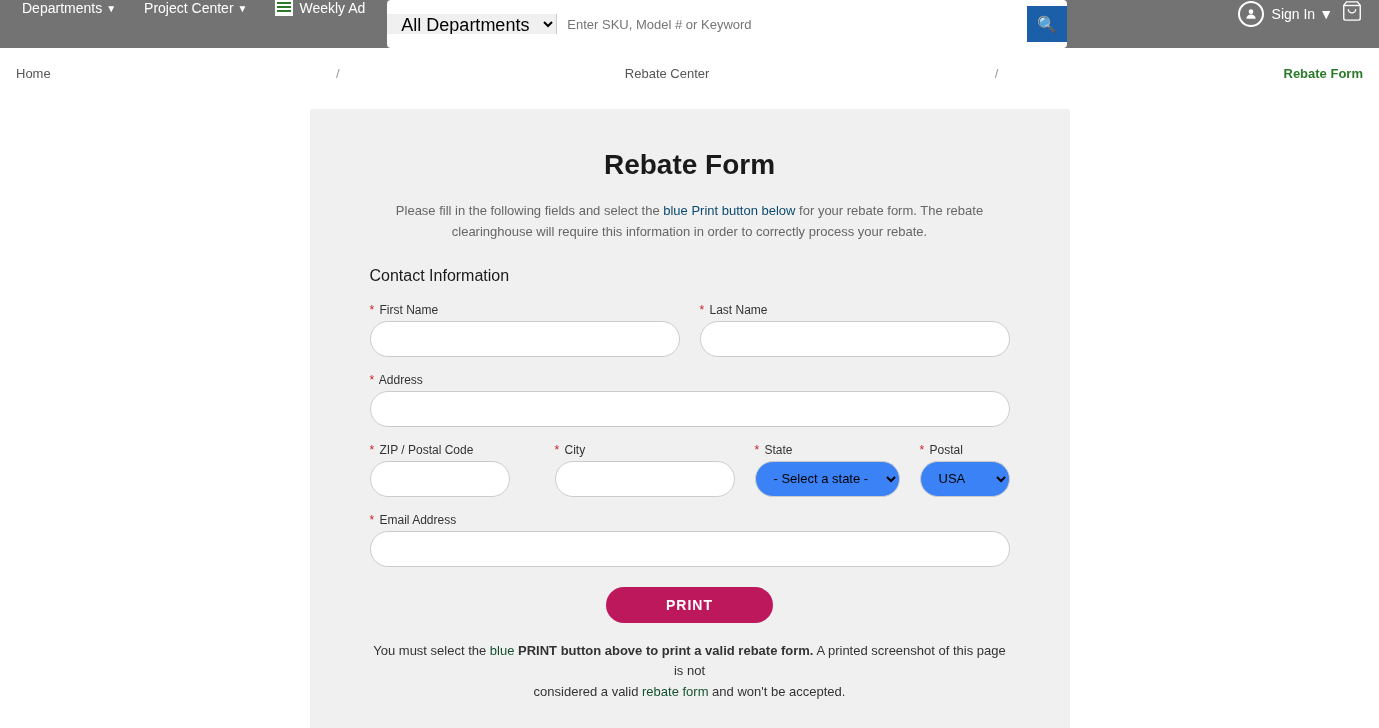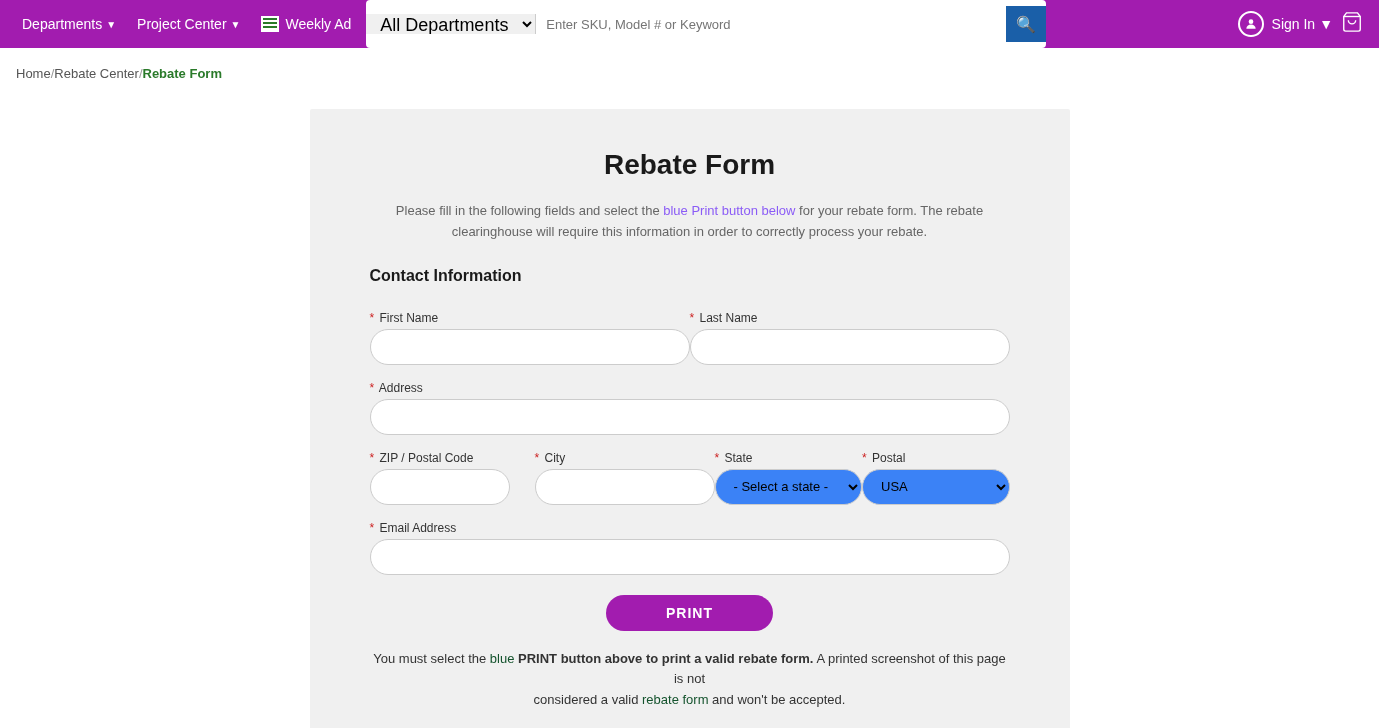--- a/index.html
+++ b/index.html
@@ -1,25 +1,25 @@
 <!DOCTYPE html>
 <html><head>
   <meta charset="utf-8">
   <style>
     * { box-sizing: border-box; margin: 0; padding: 0; }
     body { font-family: Arial, sans-serif; font-size: 14px; background: #fff; }
 
     
     .header {
-      background: #a21caf;
-      display: flex;
-      align-items: center;
+      background: #737373;
+      display: flex;
+      align-items: flex-start;
       padding: 0 16px;
       height: 48px;
-      gap: 9px;
+      gap: 16px;
     }
     .header-nav-item {
       color: #fff;
       display: flex;
       align-items: center;
       gap: 4px;
       cursor: pointer;
       font-size: 14px;
       font-weight: 500;
       padding: 0 6px;
@@ -113,21 +113,22 @@
       cursor: pointer;
     }
 
     
     .breadcrumb {
       padding: 18px 16px;
       font-size: 13px;
       color: #555;
       display: flex;
       align-items: center;
-      gap: 0;
+      gap: 12px;
+      justify-content: space-between;
     }
     .breadcrumb a {
       color: #555;
       text-decoration: none;
       cursor: pointer;
     }
     .breadcrumb .separator { color: #999; }
     .breadcrumb .current {
       color: #2a7a2a;
       font-weight: bold;
@@ -153,35 +154,36 @@
       margin-bottom: 20px;
     }
     .form-subtitle {
       text-align: center;
       font-size: 13px;
       color: #666;
       margin-bottom: 24px;
       line-height: 1.6;
     }
     .form-subtitle .highlight-blue {
-      color: #8b5cf6;
+      color: #0c4a6e;
     }
     .required-note {
       color: #cc2222;
       font-size: 13px;
       margin-bottom: 16px;
     }
     .section-title {
       font-size: 16px;
-      font-weight: bold;
+      font-weight: normal;
       color: #1a1a1a;
-      margin-bottom: 26px;
+      margin-bottom: 18px;
     }
     .form-row {
       display: flex;
+      gap: 20px;
       margin-bottom: 16px;
     }
     .form-field {
       display: flex;
       flex-direction: column;
       flex: 1;
     }
     .form-field.full {
       flex: 1 1 100%;
     }
@@ -210,21 +212,21 @@
       padding: 0 14px;
       font-size: 13px;
       background: #3b82f6;
       outline: none;
       cursor: pointer;
       appearance: auto;
     }
     .print-btn {
       display: block;
       margin: 20px auto 0;
-      background: #a21caf;
+      background: #be185d;
       color: #fff;
       border: none;
       border-radius: 20px;
       padding: 10px 60px;
       font-size: 14px;
       font-weight: bold;
       letter-spacing: 1px;
       cursor: pointer;
     }
     .form-footer-note {

